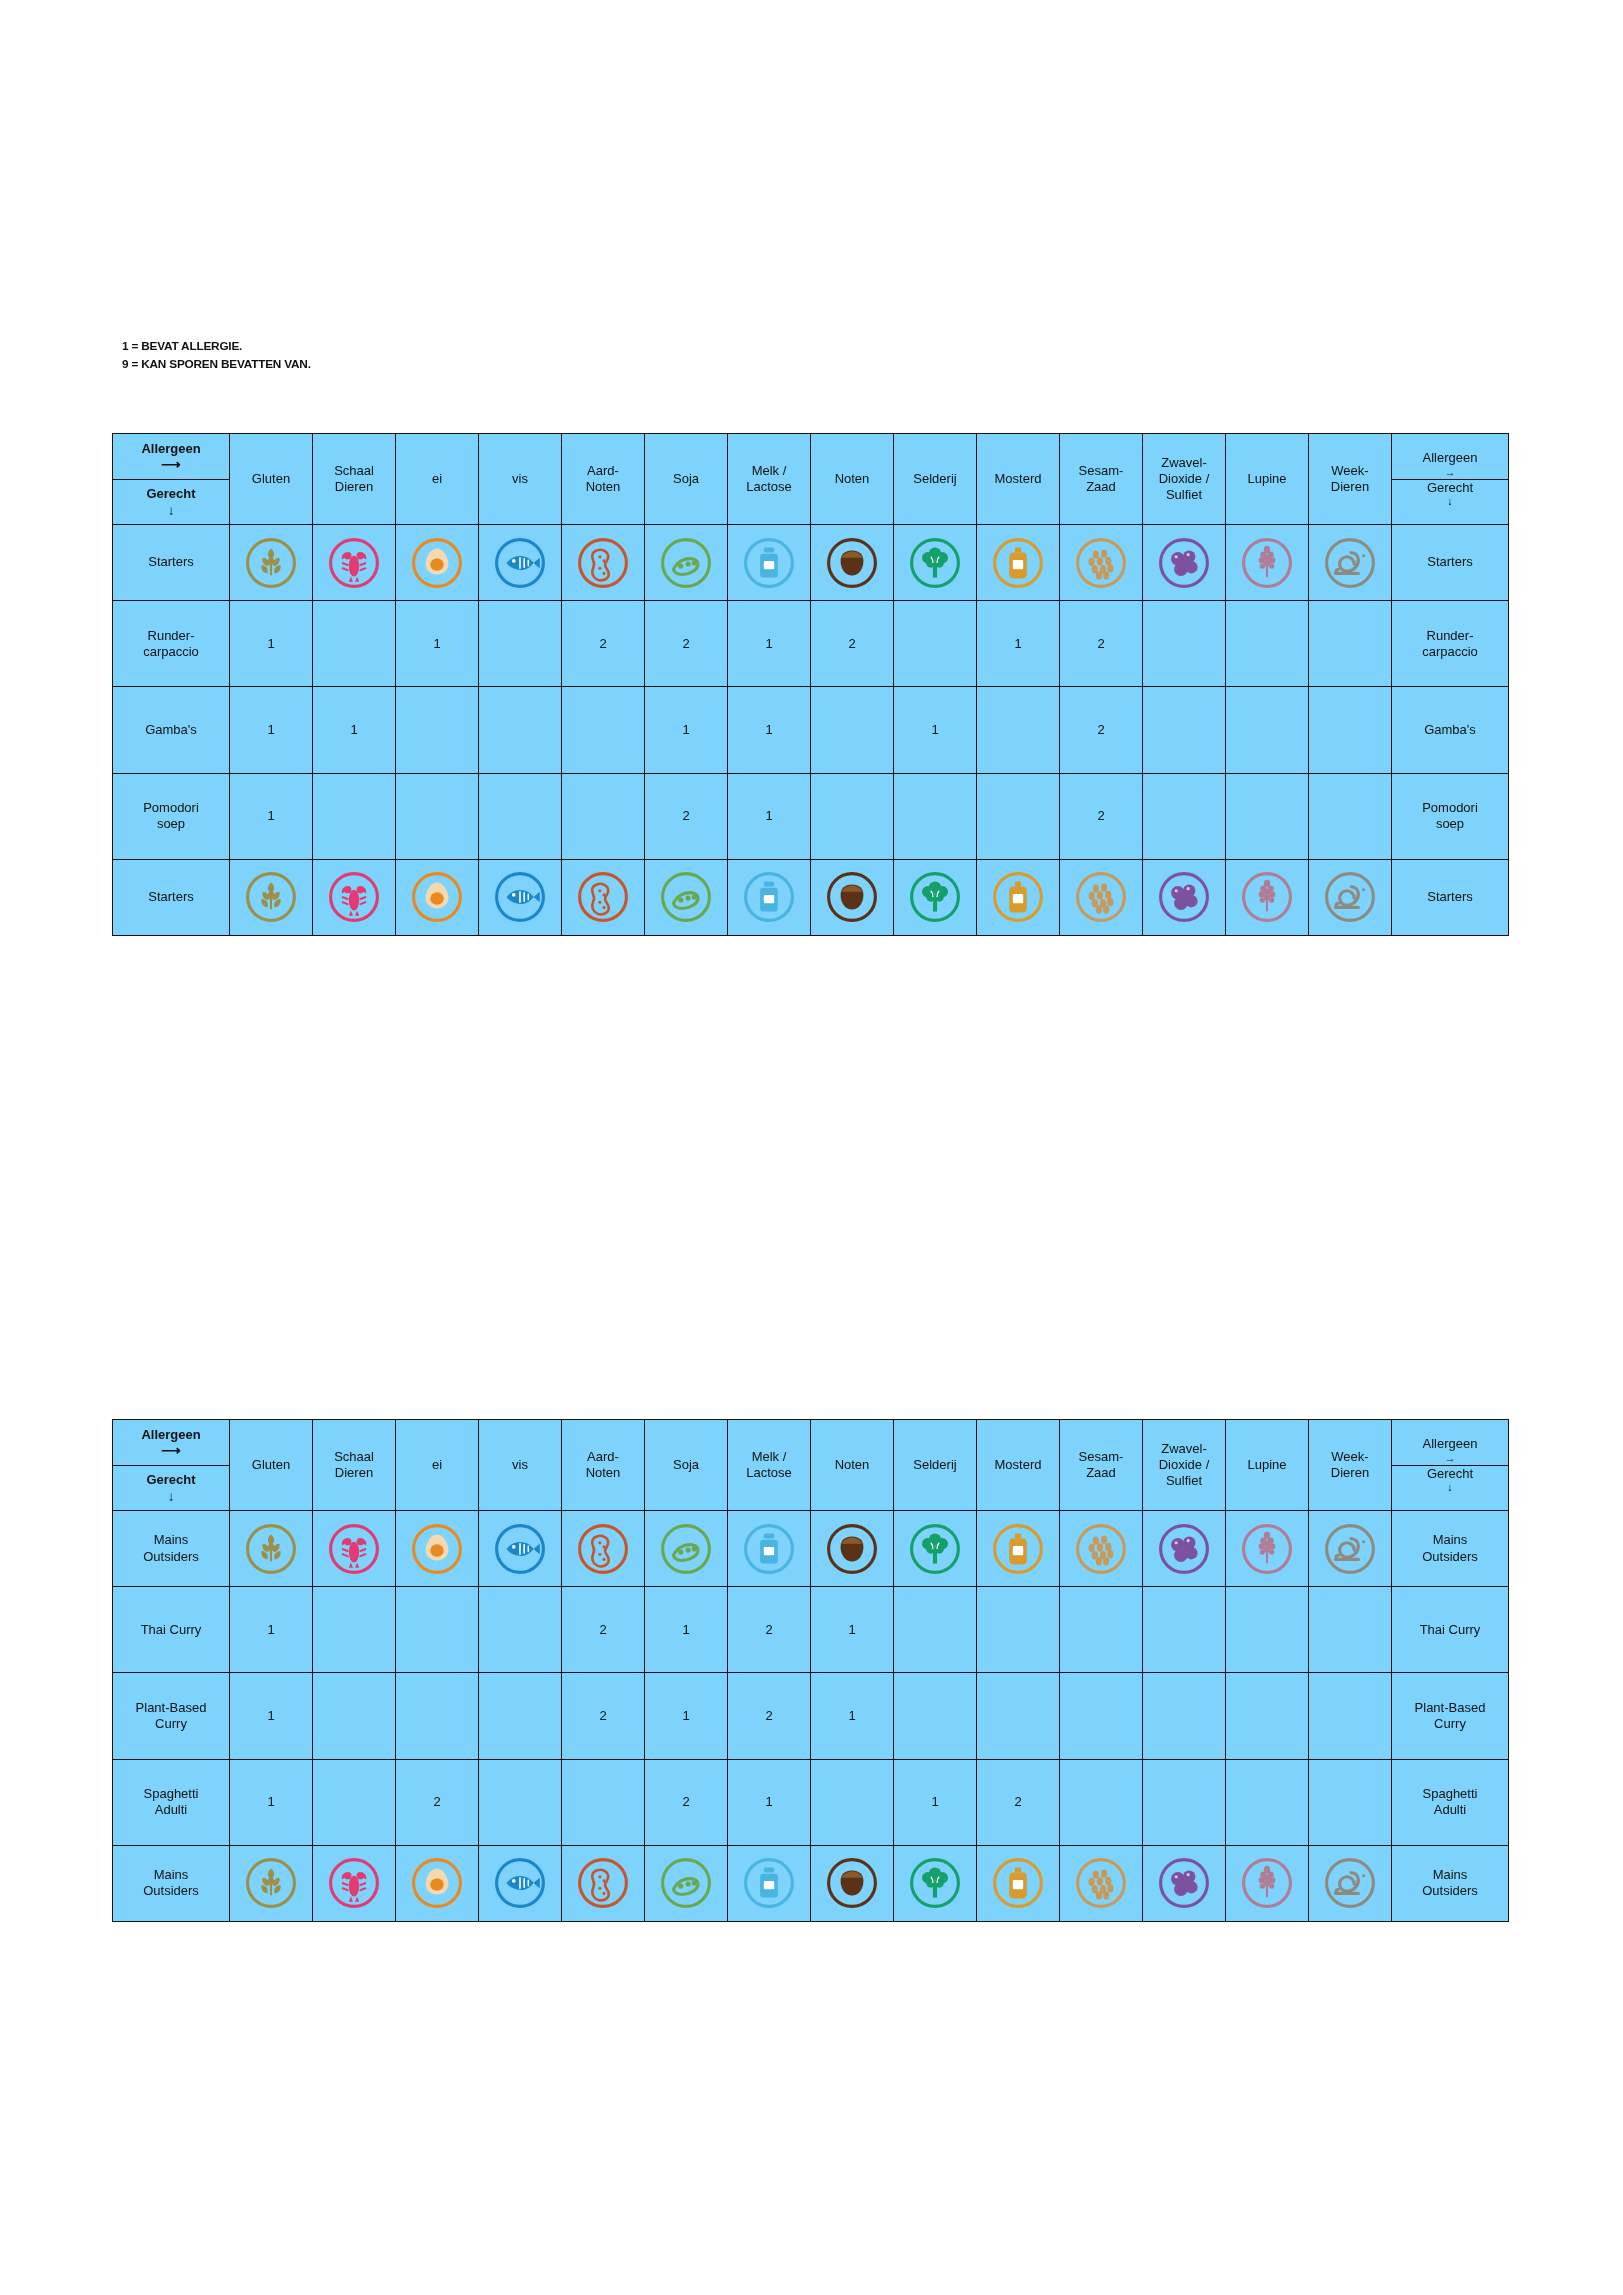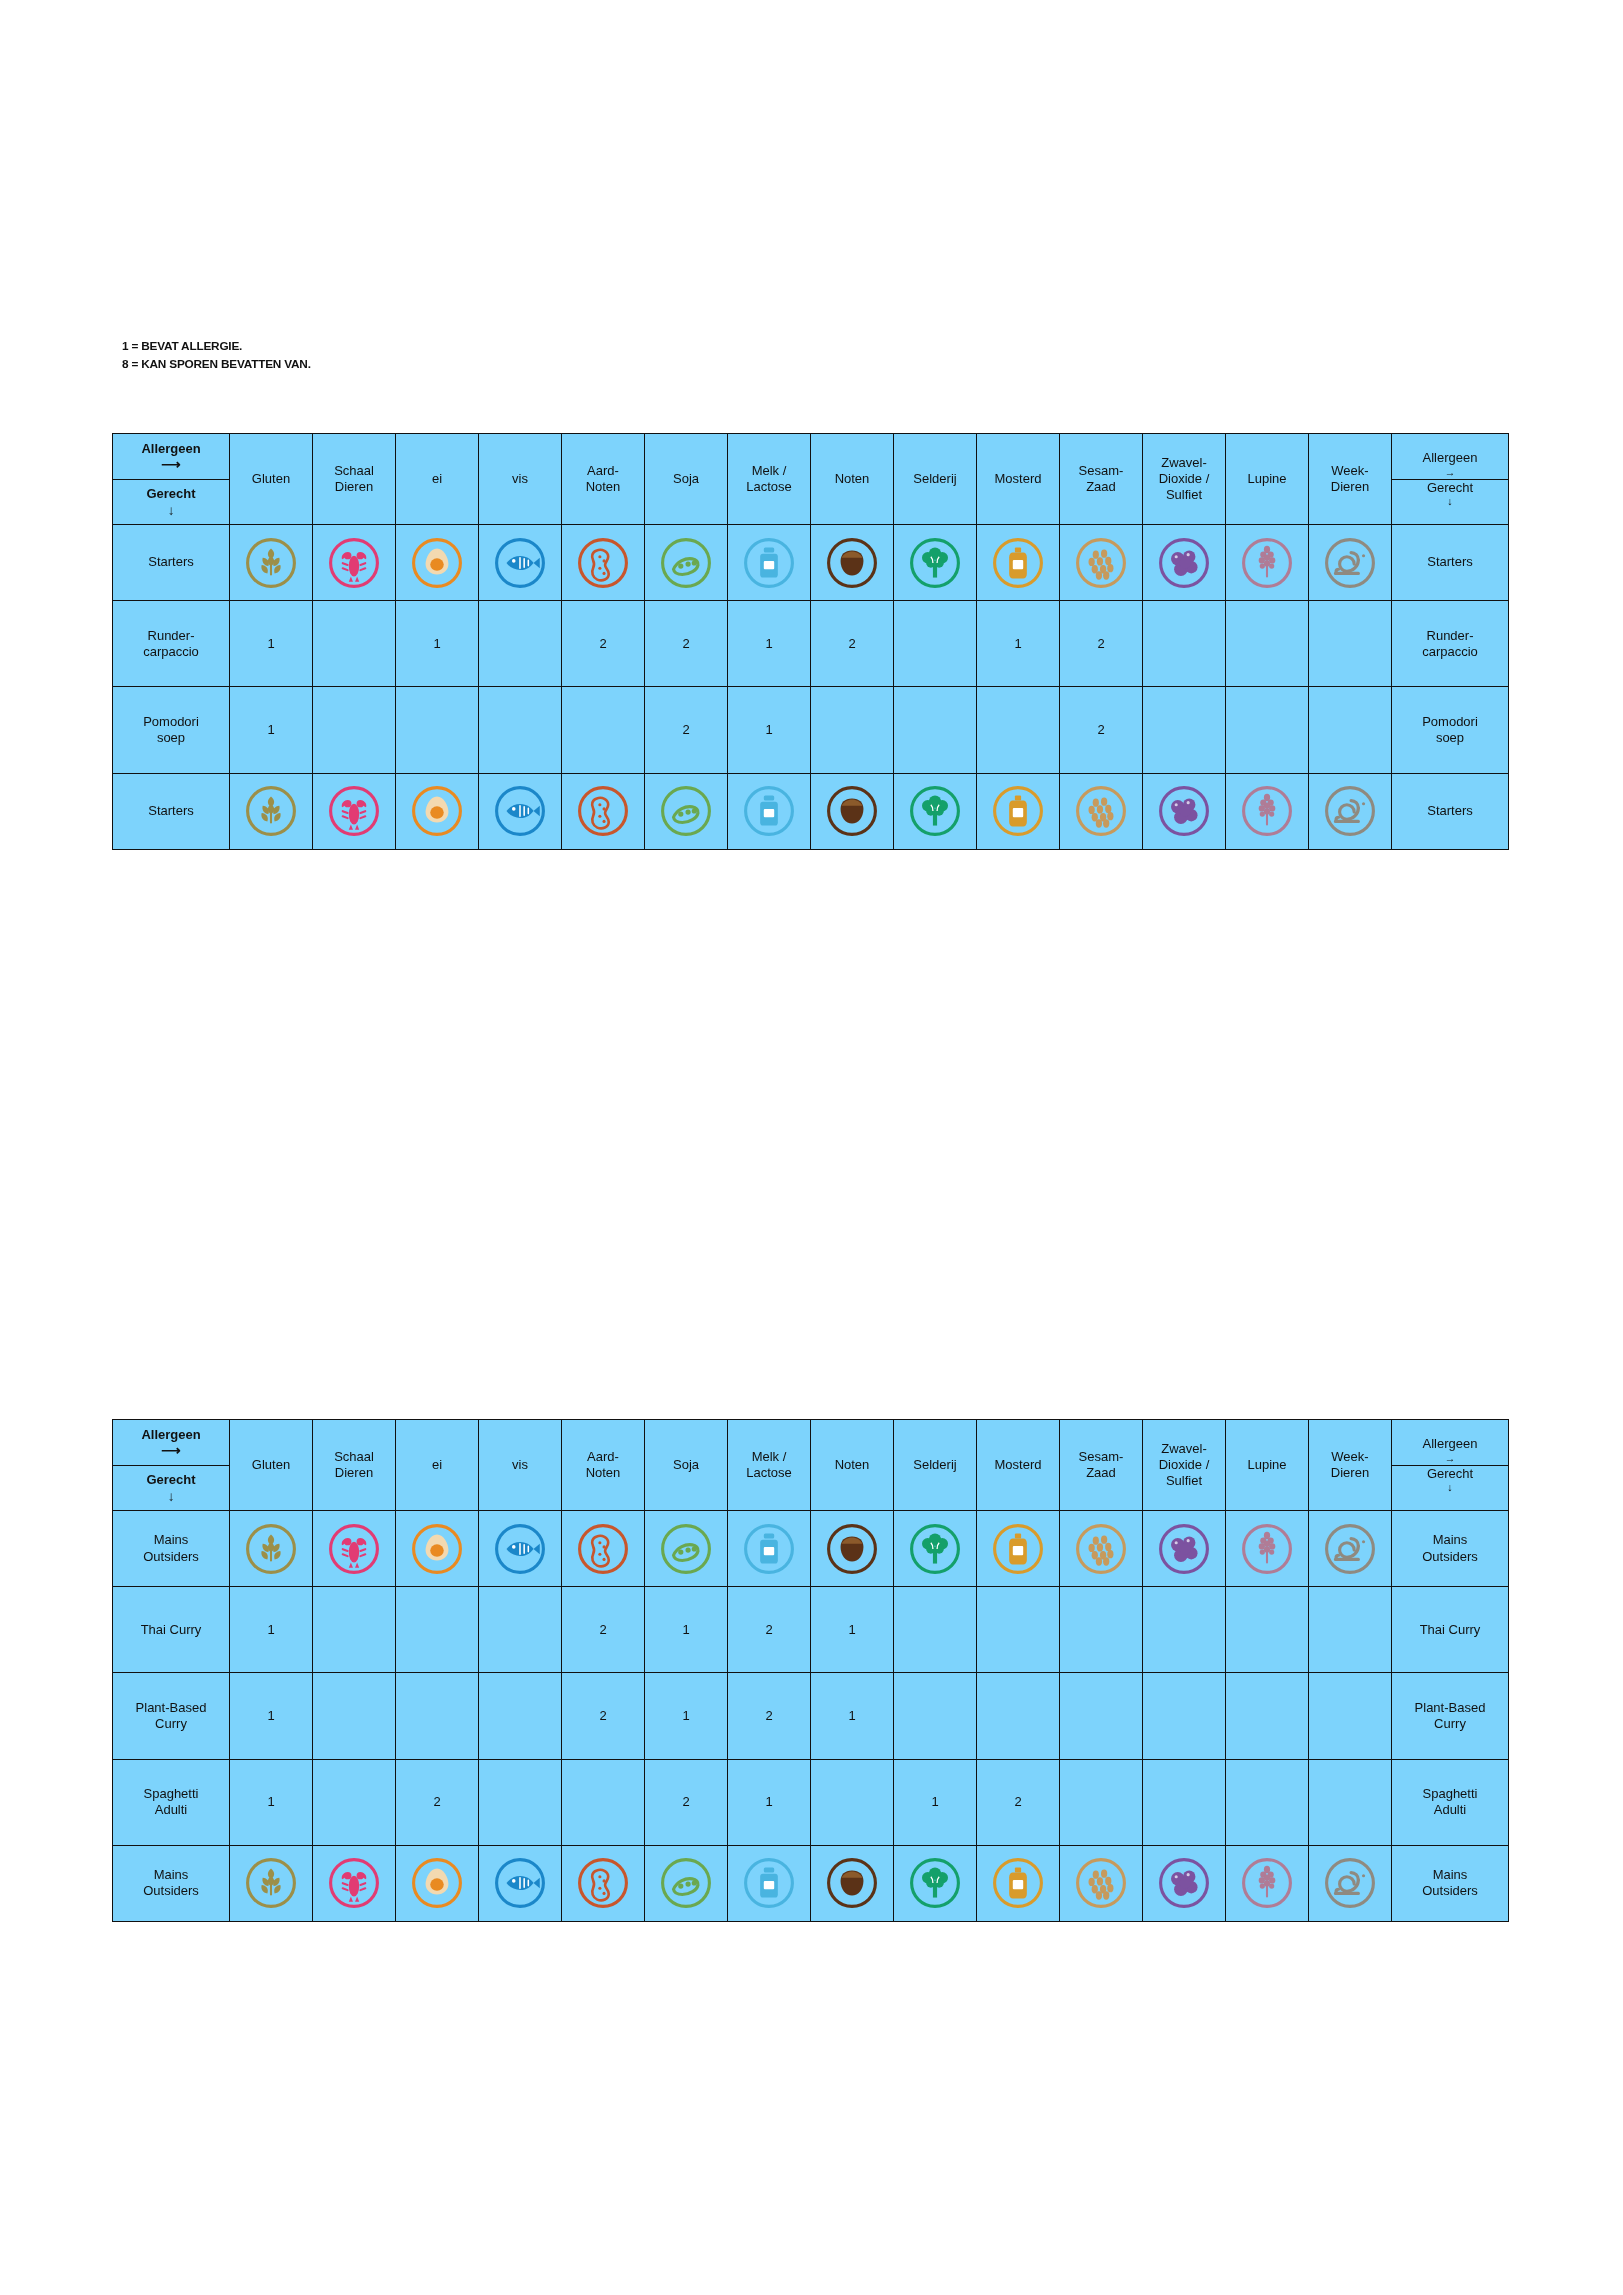--- a/index.html
+++ b/index.html
@@ -127,21 +127,21 @@
   }
   svg.ic { display: block; }
 </style>
 </head>
 <body>
 
 <div class="page">
 
   <div class="legend">
     <div>1 = BEVAT ALLERGIE.</div>
-    <div>8 = KAN SPOREN BEVATTEN VAN.</div>
+    <div>9 = KAN SPOREN BEVATTEN VAN.</div>
   </div>
 
   <div class="table-wrap" id="table1">
       <table class="allergen">
         <colgroup>
           <col class="c-dish">
           <col class="c-all">
           <col class="c-all">
           <col class="c-all">
           <col class="c-all">
@@ -429,20 +429,38 @@
             <td class="val">2</td>
             <td class="val"></td>
             <td class="val">1</td>
             <td class="val">2</td>
             <td class="val"></td>
             <td class="val"></td>
             <td class="val"></td>
             <td class="dish-name">Runder-<br>carpaccio</td>
           </tr>
           <tr class="data-row">
+            <td class="dish-name">Gamba's</td>
+            <td class="val">1</td>
+            <td class="val">1</td>
+            <td class="val"></td>
+            <td class="val"></td>
+            <td class="val"></td>
+            <td class="val">1</td>
+            <td class="val">1</td>
+            <td class="val"></td>
+            <td class="val">1</td>
+            <td class="val"></td>
+            <td class="val">2</td>
+            <td class="val"></td>
+            <td class="val"></td>
+            <td class="val"></td>
+            <td class="dish-name">Gamba's</td>
+          </tr>
+          <tr class="data-row">
             <td class="dish-name">Pomodori<br>soep</td>
             <td class="val">1</td>
             <td class="val"></td>
             <td class="val"></td>
             <td class="val"></td>
             <td class="val"></td>
             <td class="val">2</td>
             <td class="val">1</td>
             <td class="val"></td>
             <td class="val"></td>

